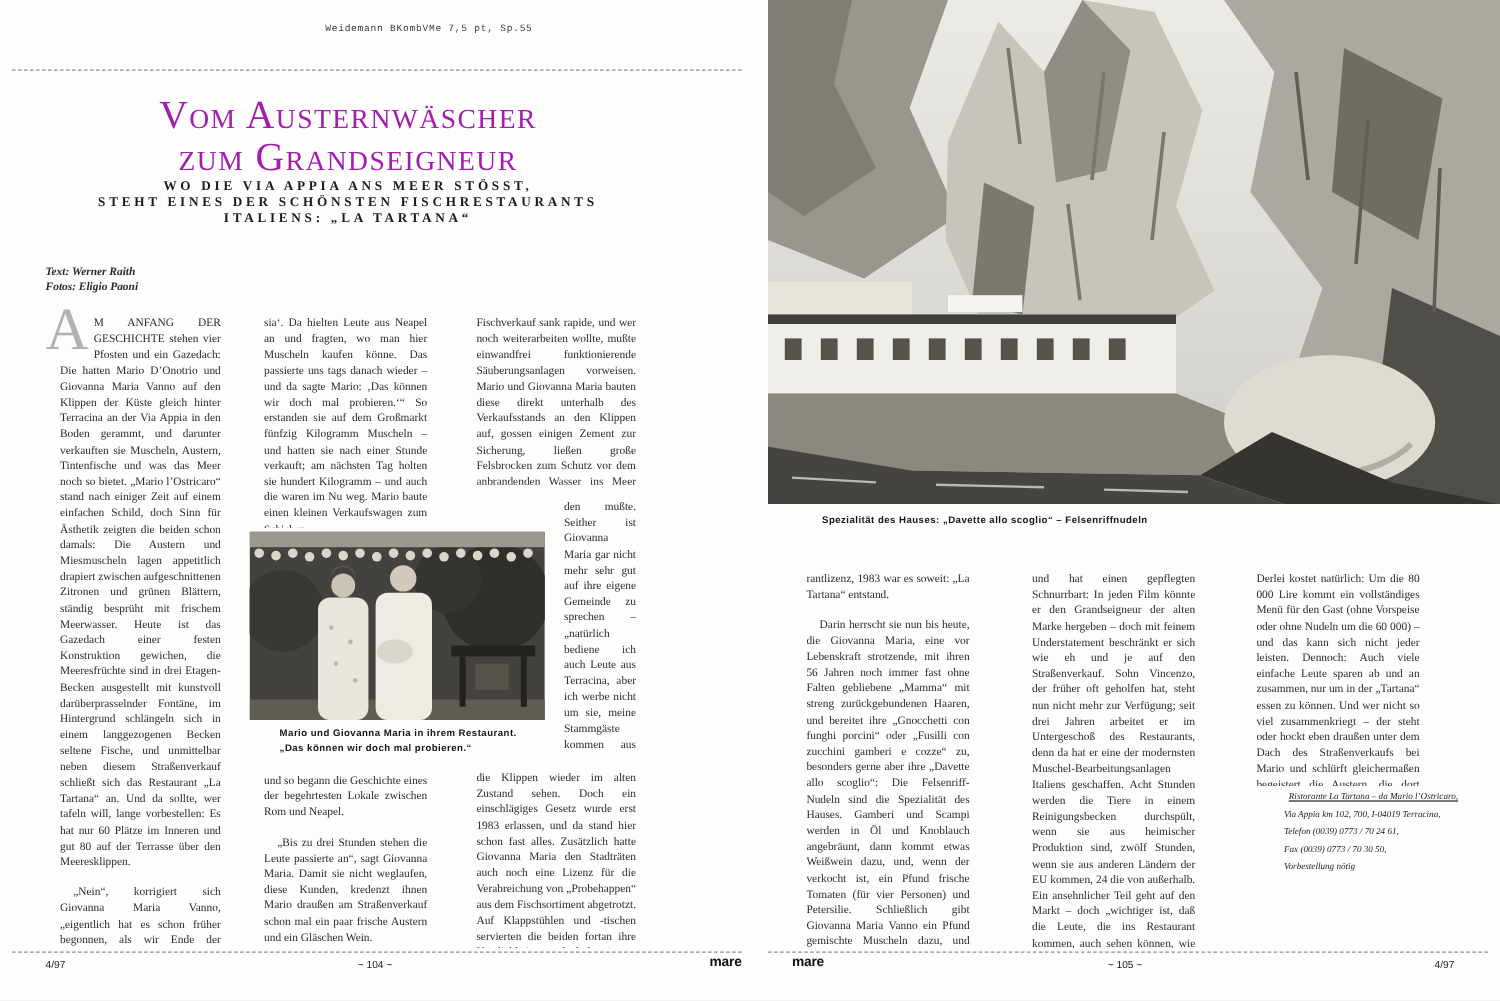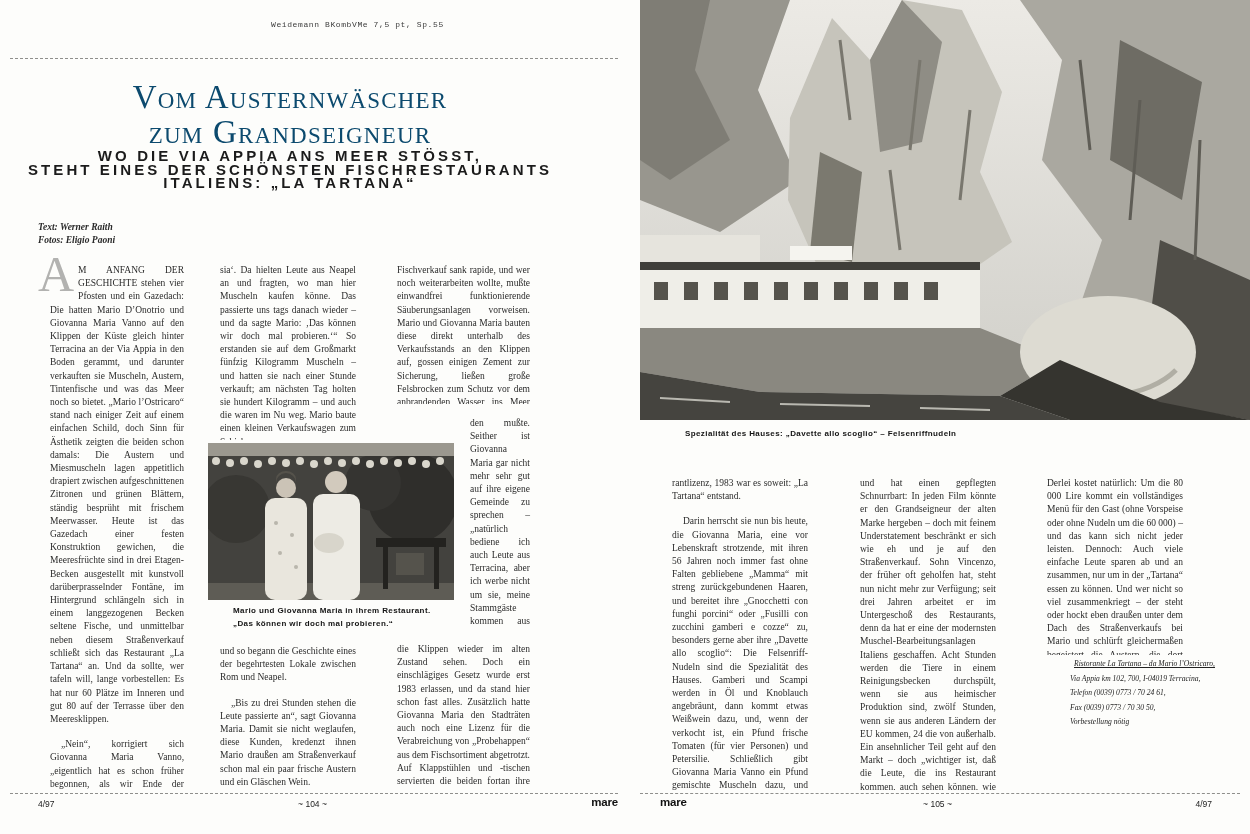--- a/index.html
+++ b/index.html
@@ -2,22 +2,22 @@
 <html lang="de"><head>
 <meta charset="utf-8">
 <style>
   html,body{margin:0;padding:0;background:#e8e8e6;}
   .spread{position:relative;width:1250px;height:834px;background:#fdfdfb;
     font-family:"Liberation Serif",serif;color:#262626;overflow:hidden;}
   .abs{position:absolute;}
   .header-note{font-family:"Liberation Mono",monospace;font-size:8px;letter-spacing:.6px;color:#3d3d3d;}
   .dashed{border-top:1px dashed #8f8f8c;height:0;}
   .title{font-family:"Liberation Serif",serif;font-variant:small-caps;font-size:33px;line-height:35px;
-    letter-spacing:1.2px;color:#0c4a6e;text-align:center;font-weight:normal;}
-  .subtitle{font-family:Liberation Sans, sans-serif;font-weight:bold;font-size:15px;line-height:13.5px;
+    letter-spacing:1.2px;color:#a21caf;text-align:center;font-weight:normal;}
+  .subtitle{font-family:Liberation Serif, serif;font-weight:bold;font-size:11px;line-height:13.5px;
     letter-spacing:3.1px;text-align:center;color:#1b1b1b;}
   .byline{font-style:italic;font-weight:bold;font-size:9.5px;line-height:13px;color:#2a2a2a;}
   .body-text{font-size:9.5px;line-height:13.2px;text-align:justify;overflow:hidden;color:#2b2b2b;}
   .body-text p{margin:12px;}
   .body-text p + p{text-indent:11px;}
   .dropcap{float:left;font-size:50px;line-height:41px;color:#b2b2b0;margin:2px 4px 0 0;}
   .caption{font-family:"Liberation Sans",sans-serif;font-weight:bold;font-size:8px;line-height:12.5px;
     letter-spacing:.4px;color:#141414;padding-left:25px;}
   .caption-center{text-align:left;}
   .footer-txt{font-family:"Liberation Sans",sans-serif;font-size:8.5px;color:#222;}

